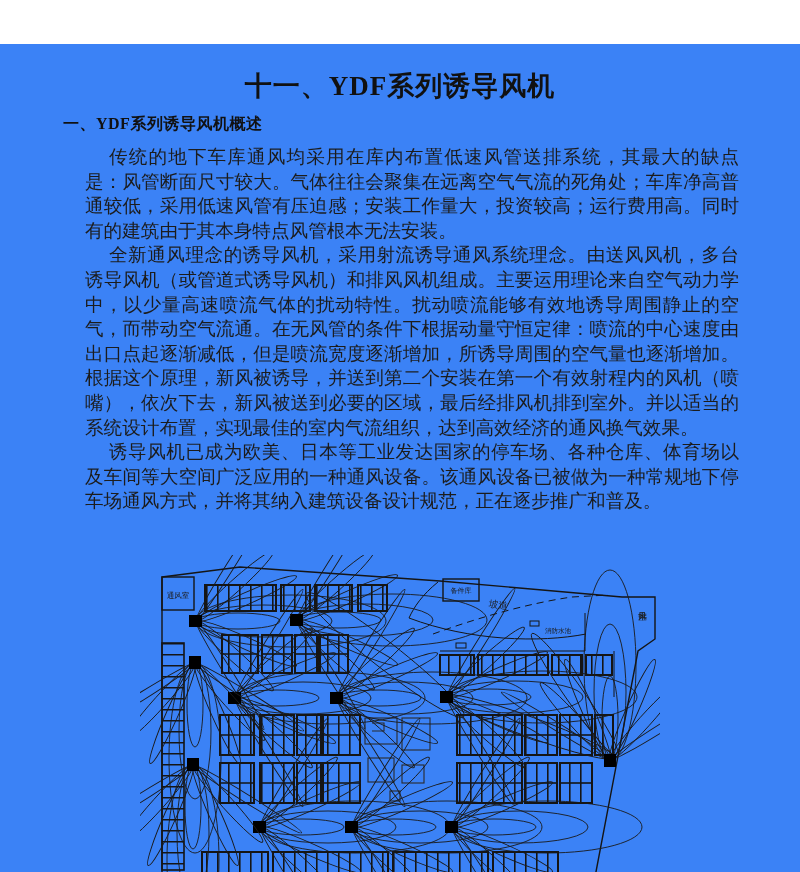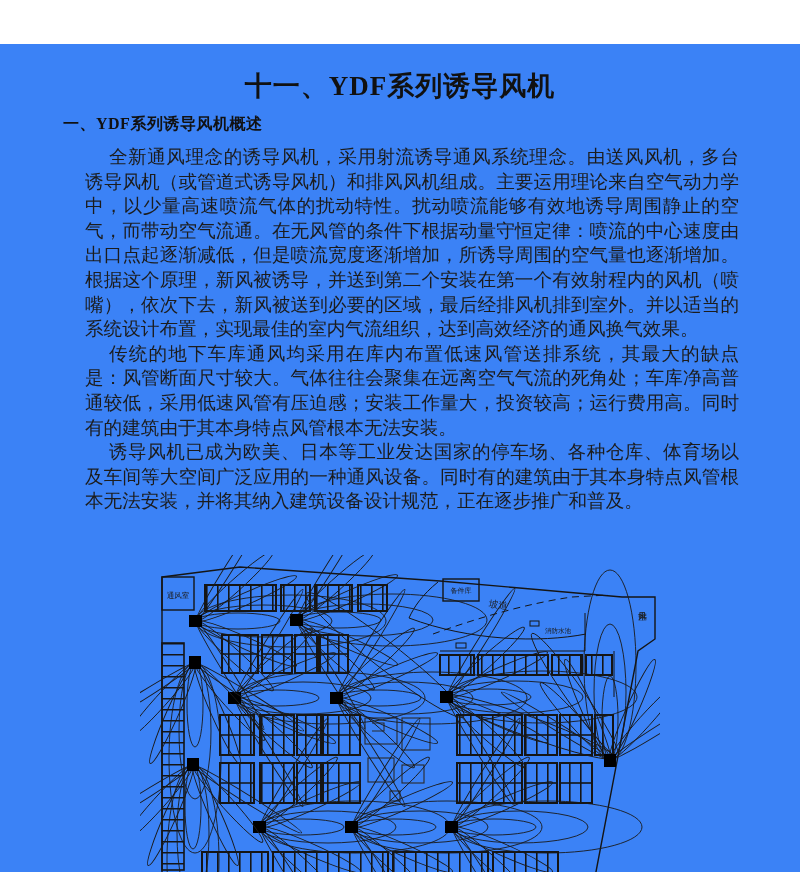--- a/index.html
+++ b/index.html
@@ -60,23 +60,23 @@
 </head>
 <body>
 
 <div class="page">
 
   <div class="doc-title">十一、YDF系列诱导风机</div>
 
   <div class="section-heading">一、YDF系列诱导风机概述</div>
 
   <div class="body-text">
+    <p>传统的地下车库通风均采用在库内布置低速风管送排系统，其最大的缺点是：风管断面尺寸较大。气体往往会聚集在远离空气气流的死角处；车库净高普通较低，采用低速风管有压迫感；安装工作量大，投资较高；运行费用高。同时有的建筑由于其本身特点风管根本无法安装。</p>
     <p>全新通风理念的诱导风机，采用射流诱导通风系统理念。由送风风机，多台诱导风机（或管道式诱导风机）和排风风机组成。主要运用理论来自空气动力学中，以少量高速喷流气体的扰动特性。扰动喷流能够有效地诱导周围静止的空气，而带动空气流通。在无风管的条件下根据动量守恒定律：喷流的中心速度由出口点起逐渐减低，但是喷流宽度逐渐增加，所诱导周围的空气量也逐渐增加。根据这个原理，新风被诱导，并送到第二个安装在第一个有效射程内的风机（喷嘴），依次下去，新风被送到必要的区域，最后经排风机排到室外。并以适当的系统设计布置，实现最佳的室内气流组织，达到高效经济的通风换气效果。</p>
-    <p>传统的地下车库通风均采用在库内布置低速风管送排系统，其最大的缺点是：风管断面尺寸较大。气体往往会聚集在远离空气气流的死角处；车库净高普通较低，采用低速风管有压迫感；安装工作量大，投资较高；运行费用高。同时有的建筑由于其本身特点风管根本无法安装。</p>
-    <p>诱导风机已成为欧美、日本等工业发达国家的停车场、各种仓库、体育场以及车间等大空间广泛应用的一种通风设备。同时有的建筑由于其本身特点风管根本无法安装，并将其纳入建筑设备设计规范，正在逐步推广和普及。</p>
+    <p>诱导风机已成为欧美、日本等工业发达国家的停车场、各种仓库、体育场以及车间等大空间广泛应用的一种通风设备。该通风设备已被做为一种常规地下停车场通风方式，并将其纳入建筑设备设计规范，正在逐步推广和普及。</p>
   </div>
 
   <div class="figure-wrap">
     <svg width="520" height="340" viewBox="0 0 520 340">
       <defs>
         <pattern id="vstall" patternUnits="userSpaceOnUse" width="11" height="80">
           <path d="M0.8,0 V80" stroke="#151515" stroke-width="1.6"></path>
         </pattern>
         <pattern id="hrung" patternUnits="userSpaceOnUse" width="80" height="11">
           <path d="M0,0.8 H80" stroke="#151515" stroke-width="1.6"></path>

